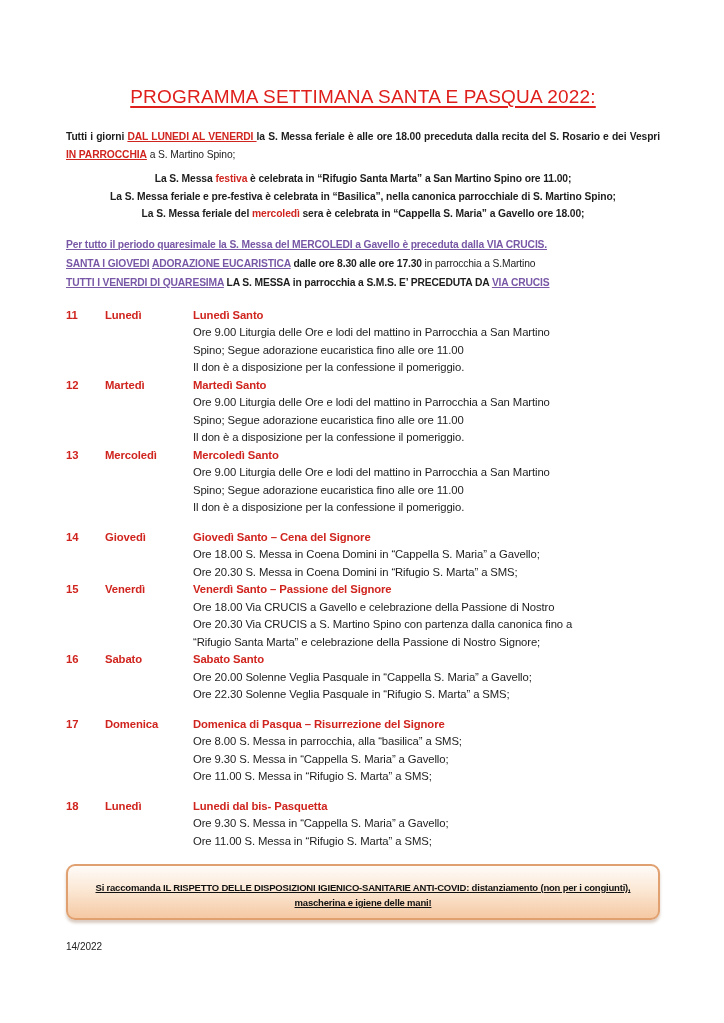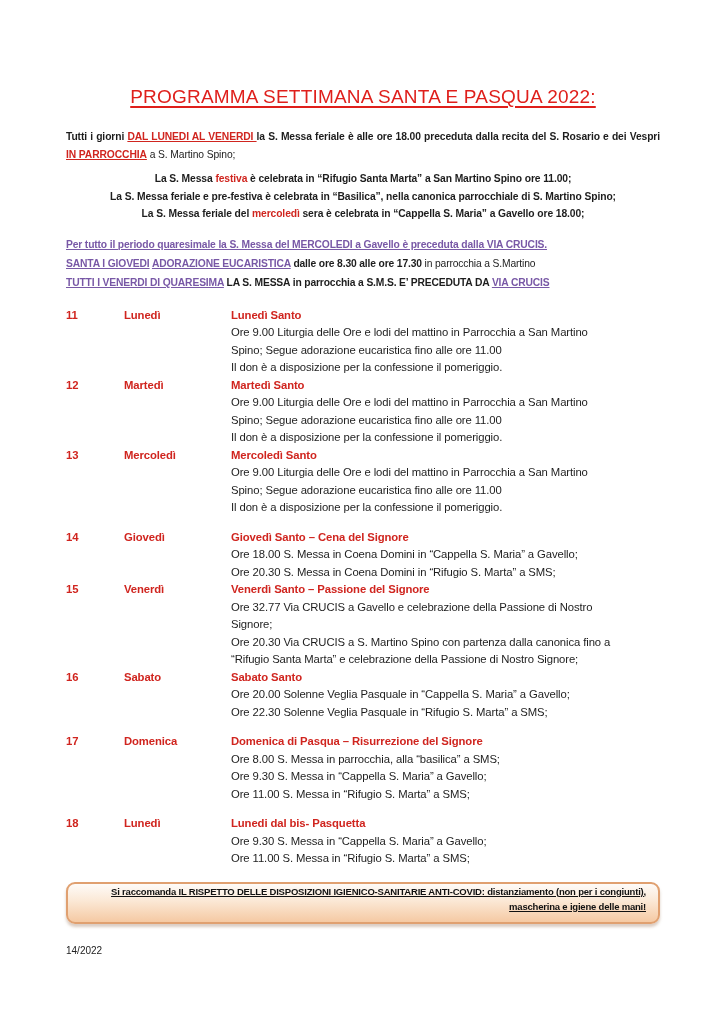--- a/index.html
+++ b/index.html
@@ -35,33 +35,33 @@
   .mass { margin-top: 7px; font-size: 10.3px; line-height: 17.5px; letter-spacing: -0.1px; text-align: center; }
   .lent { margin-top: 12px; font-size: 10.3px; line-height: 19px; letter-spacing: -0.15px; }
 
   .seg-b { font-weight: bold; }
   .seg-n { font-weight: normal; }
   .seg-r { font-weight: bold; color: var(--red, #d0251f); }
   .seg-ru { font-weight: bold; color: var(--red, #d0251f); text-decoration: underline; }
   .seg-pu { font-weight: bold; color: var(--purple, #7858a6); text-decoration: underline; }
 
   .schedule { margin-top: 15px; font-size: 11.3px; line-height: 17.5px; letter-spacing: -0.1px; }
-  .srow { display: grid; grid-template-columns: 39px 88px 1fr; gap: 19px; }
+  .srow { display: grid; grid-template-columns: 39px 88px 1fr; }
   .srow.gap { margin-top: 12px; }
   .snum, .sday, .stitle { color: var(--red, #d0251f); font-weight: bold; }
   .sline { color: var(--ink, #1d1d1d); }
 
   .covid-box {
     margin-top: 14px;
     border: 2px solid var(--box-border, #e0a070);
     border-radius: 9px;
     background: linear-gradient(to bottom, #fefbf8 0%, #fbe8d5 45%, var(--box-fill, #f5c9a3) 100%);
     box-shadow: 0 3px 3px rgba(150, 110, 80, 0.35);
-    padding: 0 12px 8px;
-    text-align: right;
+    padding: 14px 12px 8px;
+    text-align: center;
     font-size: 9.5px;
     font-weight: bold;
     letter-spacing: -0.2px;
     line-height: 15px;
     color: #111;
   }
   .covid-box .covid-text { text-decoration: underline; }
 
   .footer { margin-top: 21px; font-size: 10px; color: #222; }
 </style>
@@ -124,22 +124,21 @@
           <div class="stitle">Giovedì Santo – Cena del Signore</div>
           <div class="sline">Ore 18.00 S. Messa in Coena Domini in “Cappella S. Maria” a Gavello;</div>
           <div class="sline">Ore 20.30 S. Messa in Coena Domini in “Rifugio S. Marta” a SMS;</div>
         </div>
       </div>
       <div class="srow">
         <div class="snum">15</div>
         <div class="sday">Venerdì</div>
         <div class="sdet">
           <div class="stitle">Venerdì Santo – Passione del Signore</div>
-          <div class="sline">Ore 32.77 Via CRUCIS a Gavello e celebrazione della Passione di Nostro</div>
-          <div class="sline">Signore;</div>
+          <div class="sline">Ore 18.00 Via CRUCIS a Gavello e celebrazione della Passione di Nostro</div>
           <div class="sline">Ore 20.30 Via CRUCIS a S. Martino Spino con partenza dalla canonica fino a</div>
           <div class="sline">“Rifugio Santa Marta” e celebrazione della Passione di Nostro Signore;</div>
         </div>
       </div>
       <div class="srow">
         <div class="snum">16</div>
         <div class="sday">Sabato</div>
         <div class="sdet">
           <div class="stitle">Sabato Santo</div>
           <div class="sline">Ore 20.00 Solenne Veglia Pasquale in “Cappella S. Maria” a Gavello;</div>

